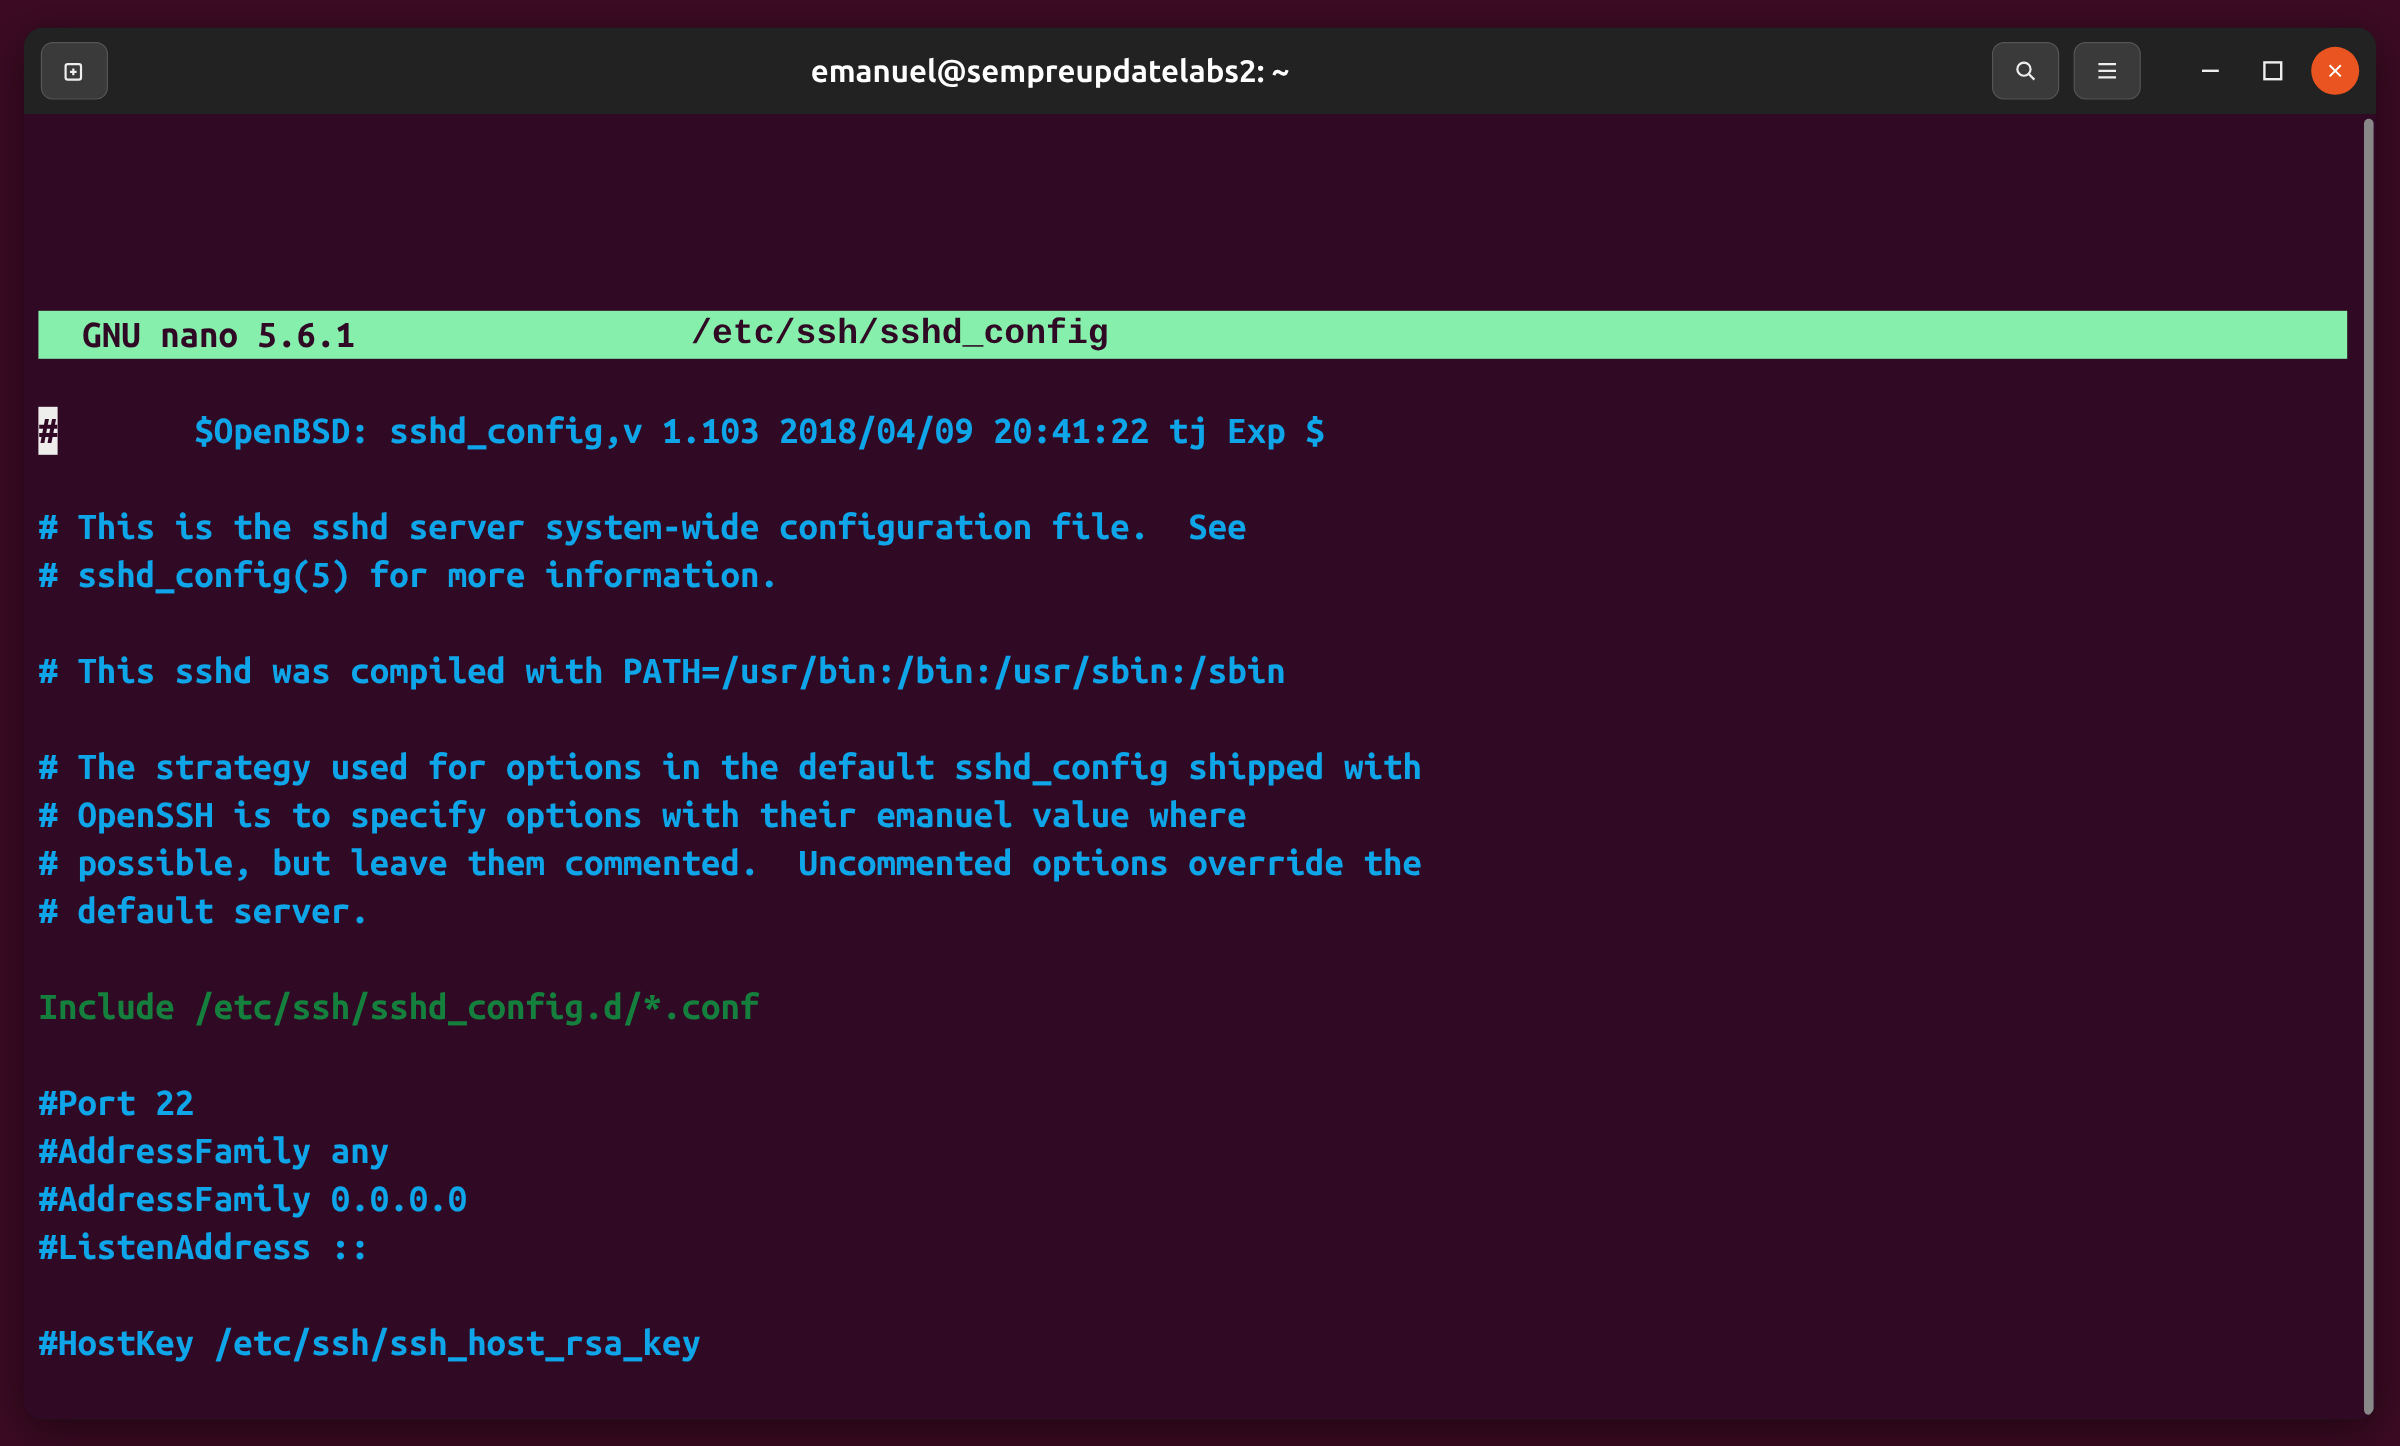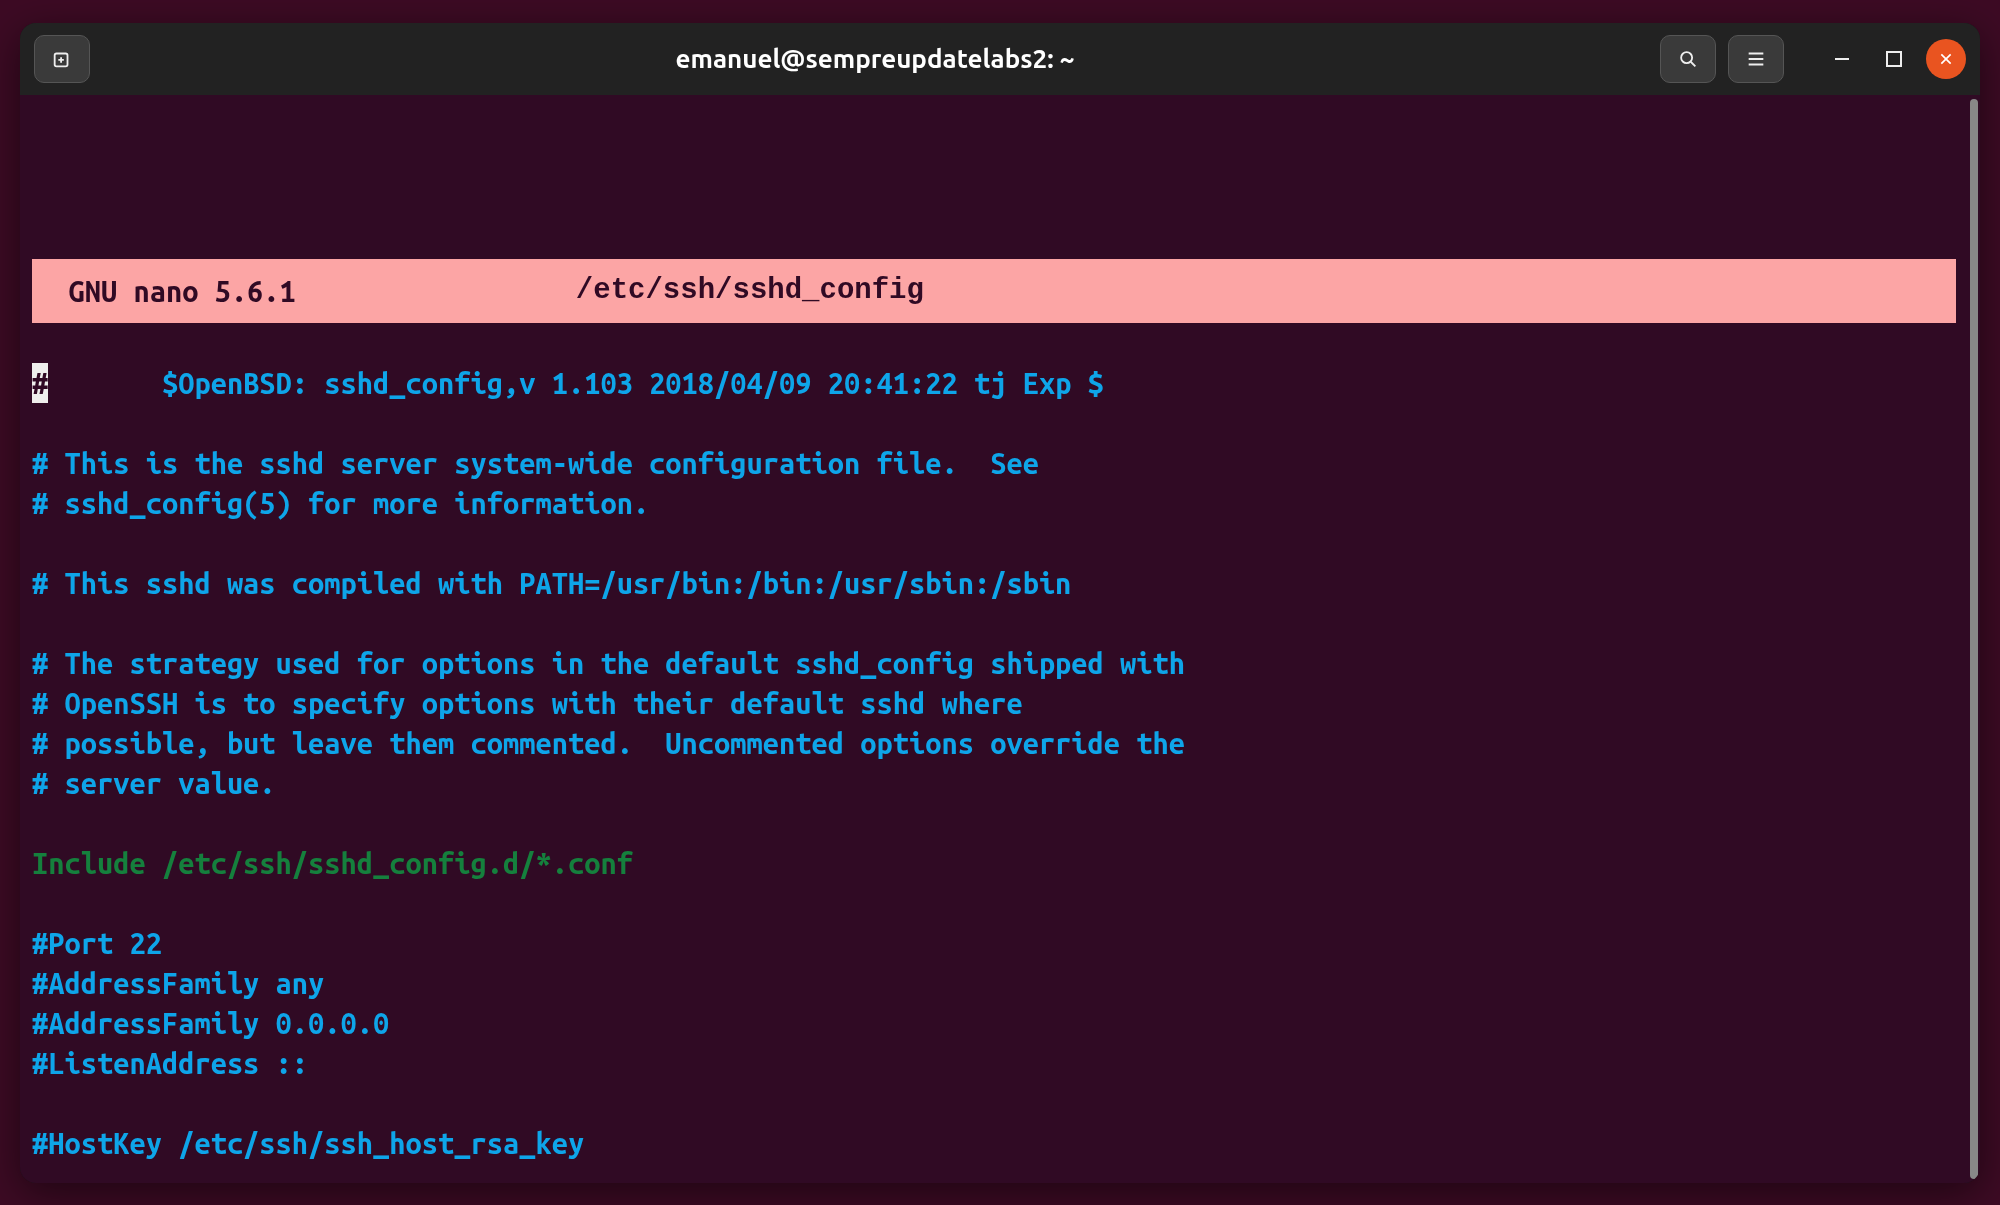--- a/index.html
+++ b/index.html
@@ -83,25 +83,25 @@
   .scrollbar {
     position: absolute;
     right: 2px;
     top: 4px;
     bottom: 4px;
     width: 8px;
     background: #888;
     border-radius: 4px;
   }
   .nano-header {
-    background: #fca5a5;
+    background: #86efac;
     color: #300a24;
     display: flex;
     width: calc(100% - 20px);
-    padding: 12px 4px;
+    padding: 0 4px;
   }
   .nano-header .nh-file { margin-left: 280px; font-family: Liberation Mono, monospace; }
   .cursor-hash { background: #eeeeec; color: #300a24; display: inline-block; }
   .file-text .cyan { color: #0ea5e9; }
   .file-text .white { color: #15803d; }
 </style>
 </head>
 <body>
 
 <div class="window">
@@ -143,23 +143,23 @@
 
     <div class="nano-header"><span>  </span><span>GNU nano 5.6.1</span><span class="nh-file">/etc/ssh/sshd_config</span></div>
 <div class="file-text"><span class="cursor-hash">#</span><span class="cyan">       $OpenBSD: sshd_config,v 1.103 2018/04/09 20:41:22 tj Exp $</span>
 <span class="cyan"></span>
 <span class="cyan"># This is the sshd server system-wide configuration file.  See</span>
 <span class="cyan"># sshd_config(5) for more information.</span>
 <span class="cyan"></span>
 <span class="cyan"># This sshd was compiled with PATH=/usr/bin:/bin:/usr/sbin:/sbin</span>
 <span class="cyan"></span>
 <span class="cyan"># The strategy used for options in the default sshd_config shipped with</span>
-<span class="cyan"># OpenSSH is to specify options with their default sshd where</span>
+<span class="cyan"># OpenSSH is to specify options with their emanuel value where</span>
 <span class="cyan"># possible, but leave them commented.  Uncommented options override the</span>
-<span class="cyan"># server value.</span>
+<span class="cyan"># default server.</span>
 <span class="cyan"></span>
 <span class="white">Include /etc/ssh/sshd_config.d/*.conf</span>
 <span class="cyan"></span>
 <span class="cyan">#Port 22</span>
 <span class="cyan">#AddressFamily any</span>
 <span class="cyan">#AddressFamily 0.0.0.0</span>
 <span class="cyan">#ListenAddress ::</span>
 <span class="cyan"></span>
 <span class="cyan">#HostKey /etc/ssh/ssh_host_rsa_key</span></div>
     

